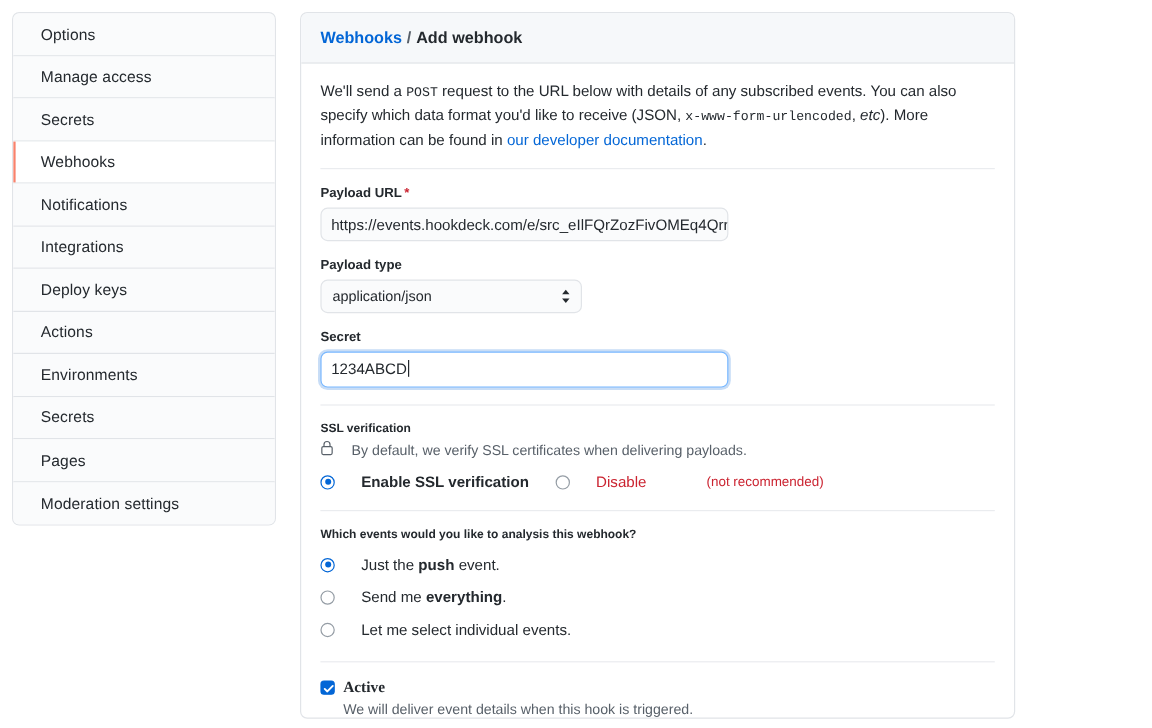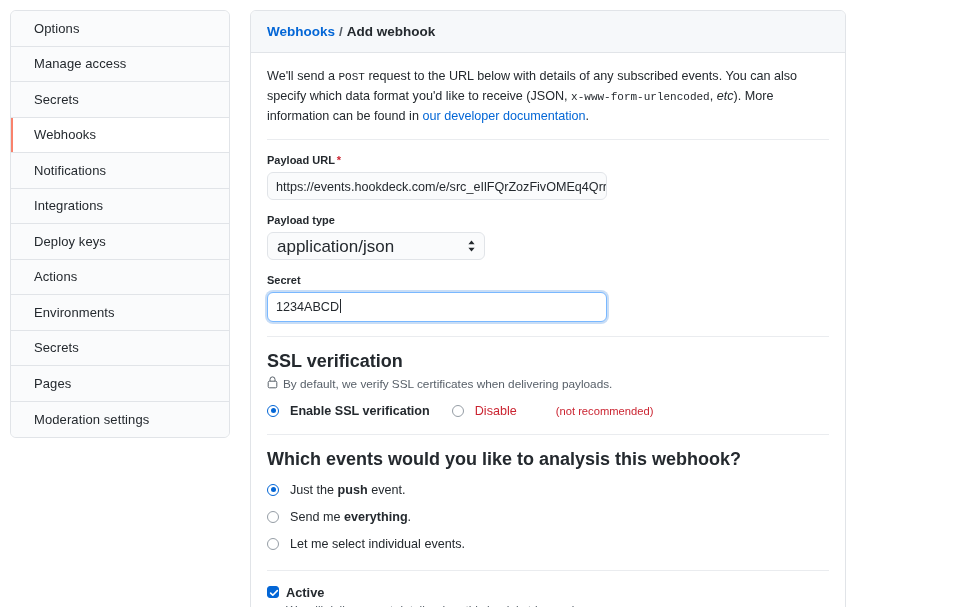--- a/index.html
+++ b/index.html
@@ -147,52 +147,52 @@
 
   .select-wrap {
     position: relative;
     display: inline-block;
     width: 218px;
   }
   .select-box {
     width: 218px;
     height: 28px;
     padding: 4px 24px 4px 9px;
-    font-size: 17px;
+    font-size: 12px;
     color: #24292e;
     background: #fafbfc;
     border: 1px solid #e1e4e8;
     border-radius: 6px;
     line-height: 19px;
     cursor: pointer;
   }
   .select-arrows {
     position: absolute;
     right: 9px; top: 50%;
     transform: translateY(-50%);
     pointer-events: none;
     line-height: 0;
   }
 
   .sub-note {
     font-size: 11.8px;
     color: #586069;
     display: flex;
     align-items: center;
-    gap: 5px;
+    gap: 15px;
     margin: 2px 0 0 0;
   }
 
   .radio-row {
     display: flex;
     align-items: center;
     margin-top: 12px;
     font-size: 12.6px;
     color: #24292e;
-    gap: 11px;
+    gap: 22px;
   }
   .radio {
     width: 12px; height: 12px;
     border-radius: 50%;
     border: 1px solid #959da5;
     background: #fff;
     flex: none;
     cursor: pointer;
     position: relative;
   }
@@ -208,34 +208,35 @@
     border-radius: 50%;
     background: #0366d6;
   }
   .opt-strong { font-weight: bold; }
   .opt-danger { color: #cb2431; }
   .opt-danger-note { color: #cb2431; font-size: 11.2px; padding-left: 28px; }
   .ssl-opts { display: flex; align-items: center; gap: 22px; }
   .ssl-opts .radio-row { margin-top: 0; }
 
   .section-q {
-    font-size: 18px;
+    font-size: 10px;
     font-weight: bold;
     color: #24292e;
     margin: 0 0 4px 0;
   }
   .events-list .radio-row { margin-top: 13px; }
 
   .check-row {
     display: flex;
     align-items: center;
     gap: 7px;
     font-size: 12.8px;
     font-weight: bold;
     color: #24292e;
+    font-family: Liberation Serif, serif;
   }
   .checkbox {
     width: 12px; height: 12px;
     border-radius: 3px;
     background: #0366d6;
     border: 1px solid #0366d6;
     flex: none;
     position: relative;
     cursor: pointer;
   }

